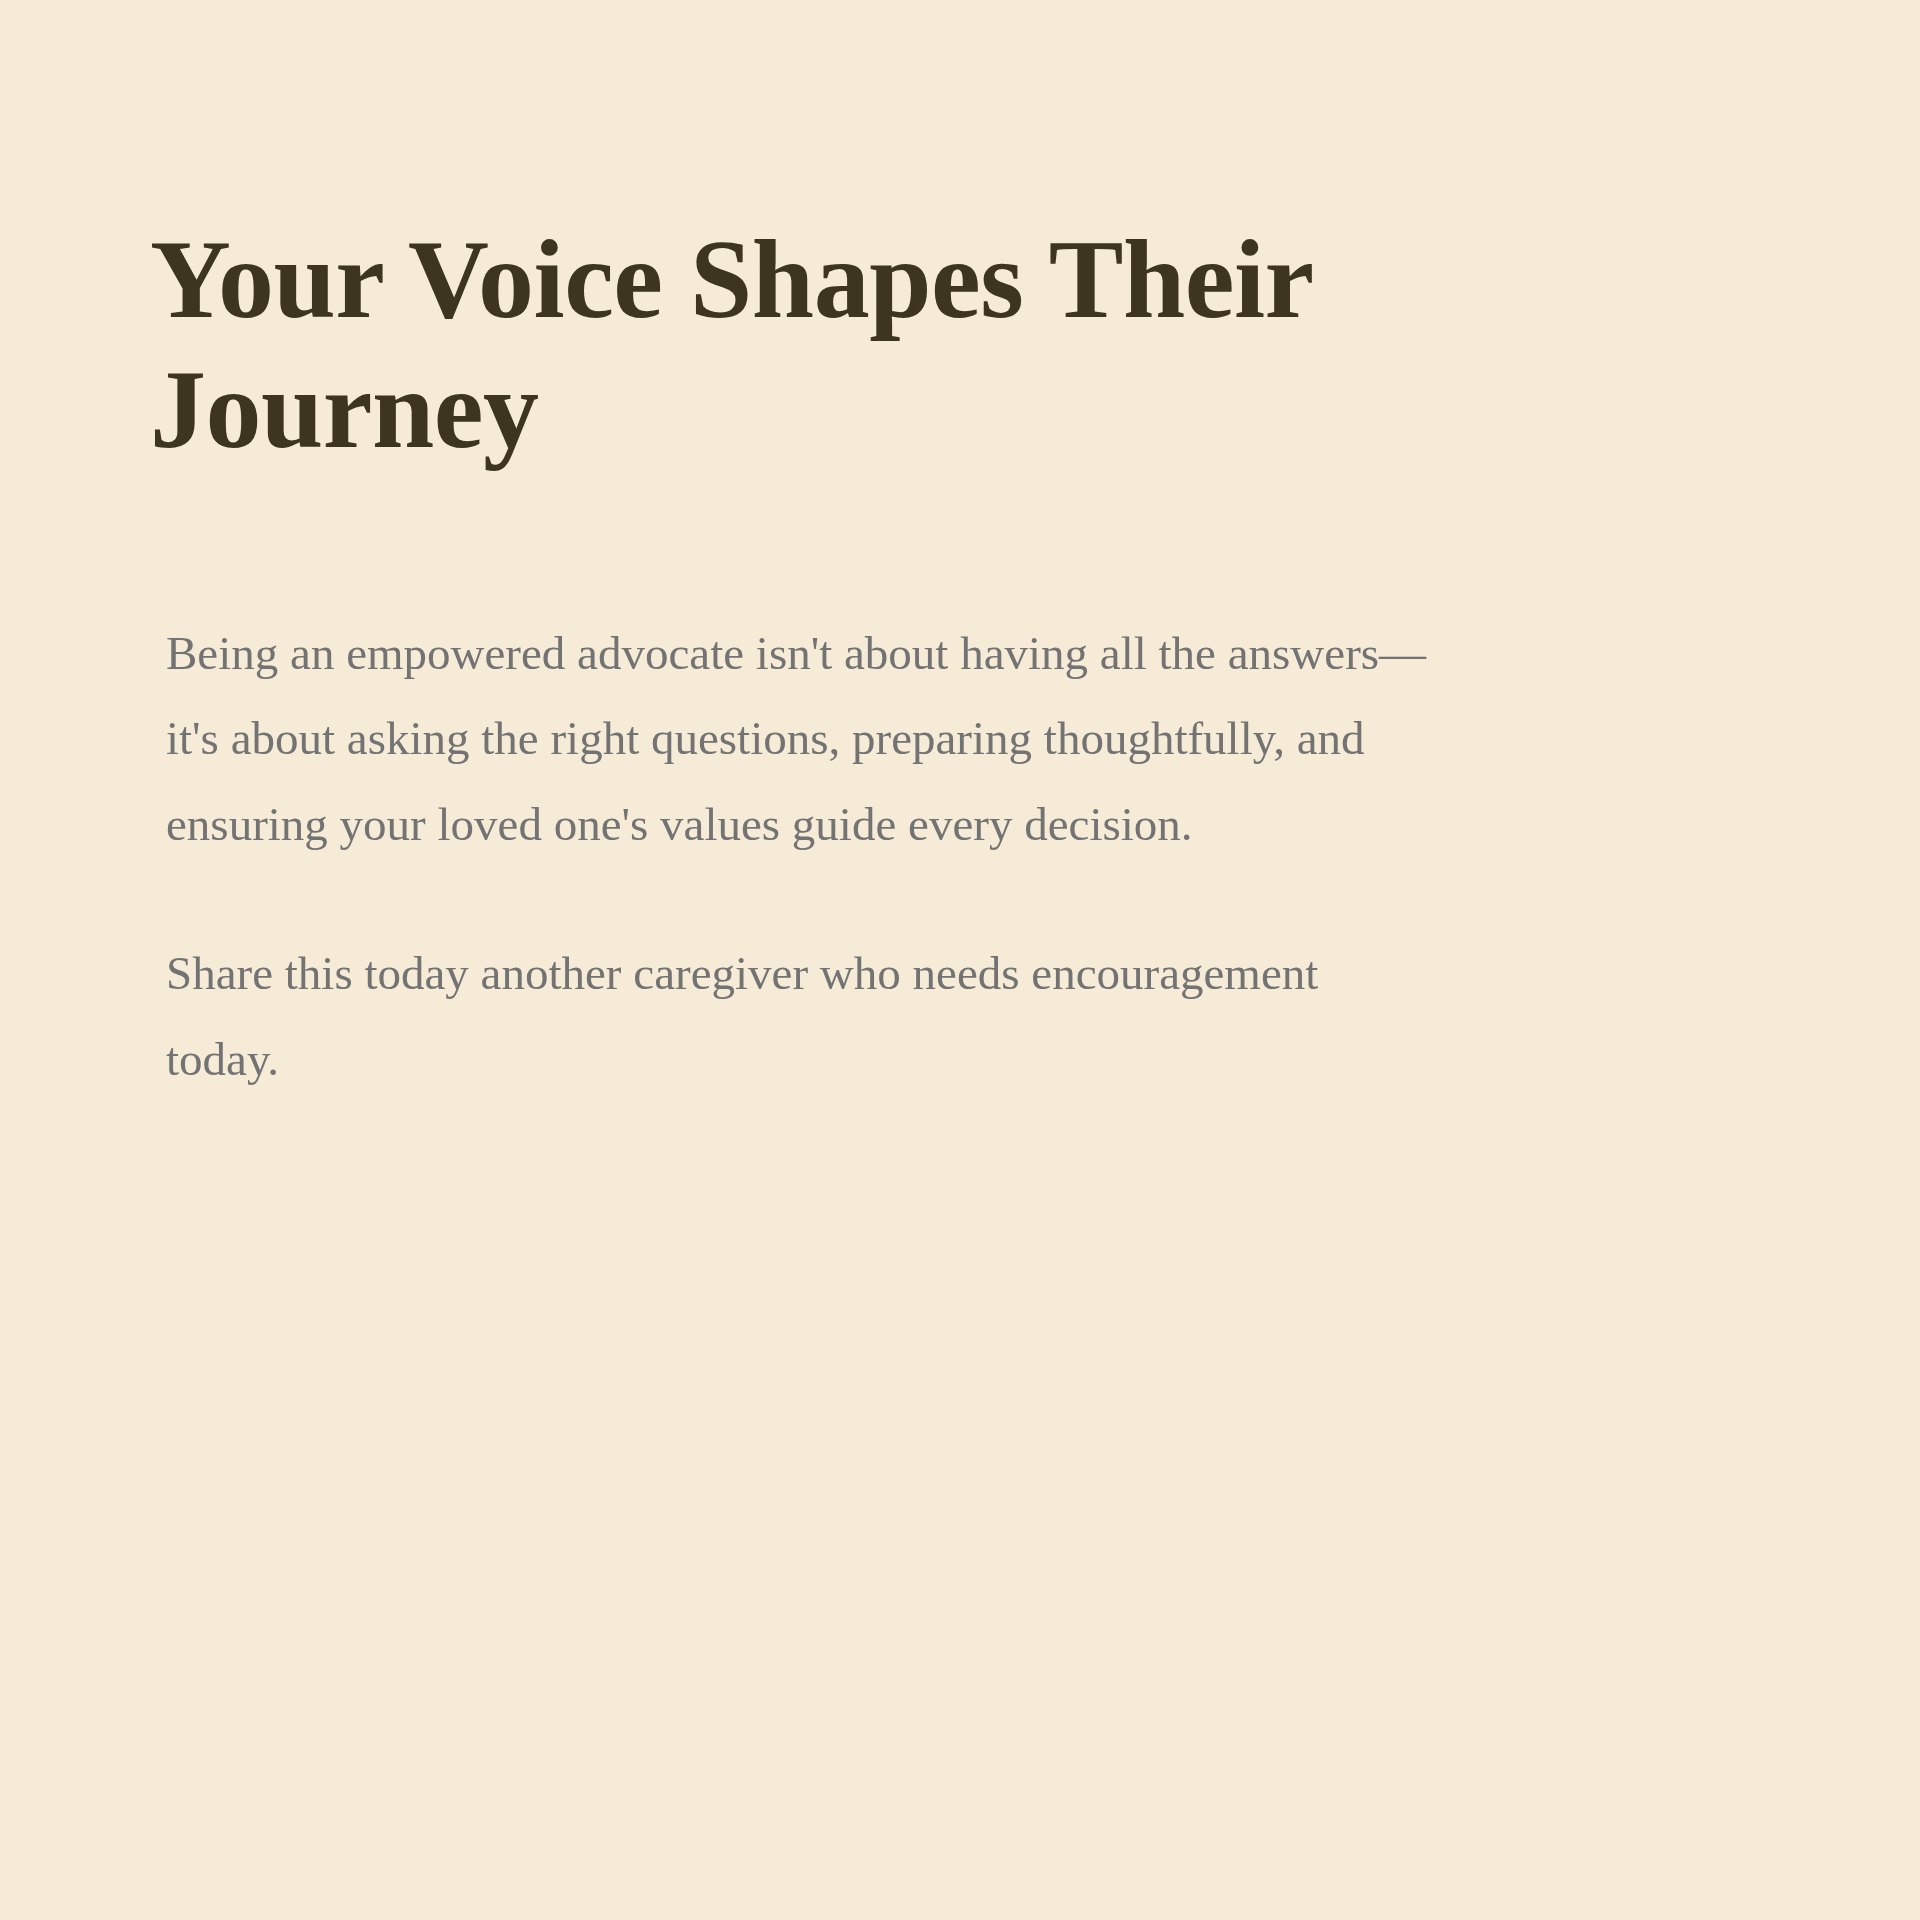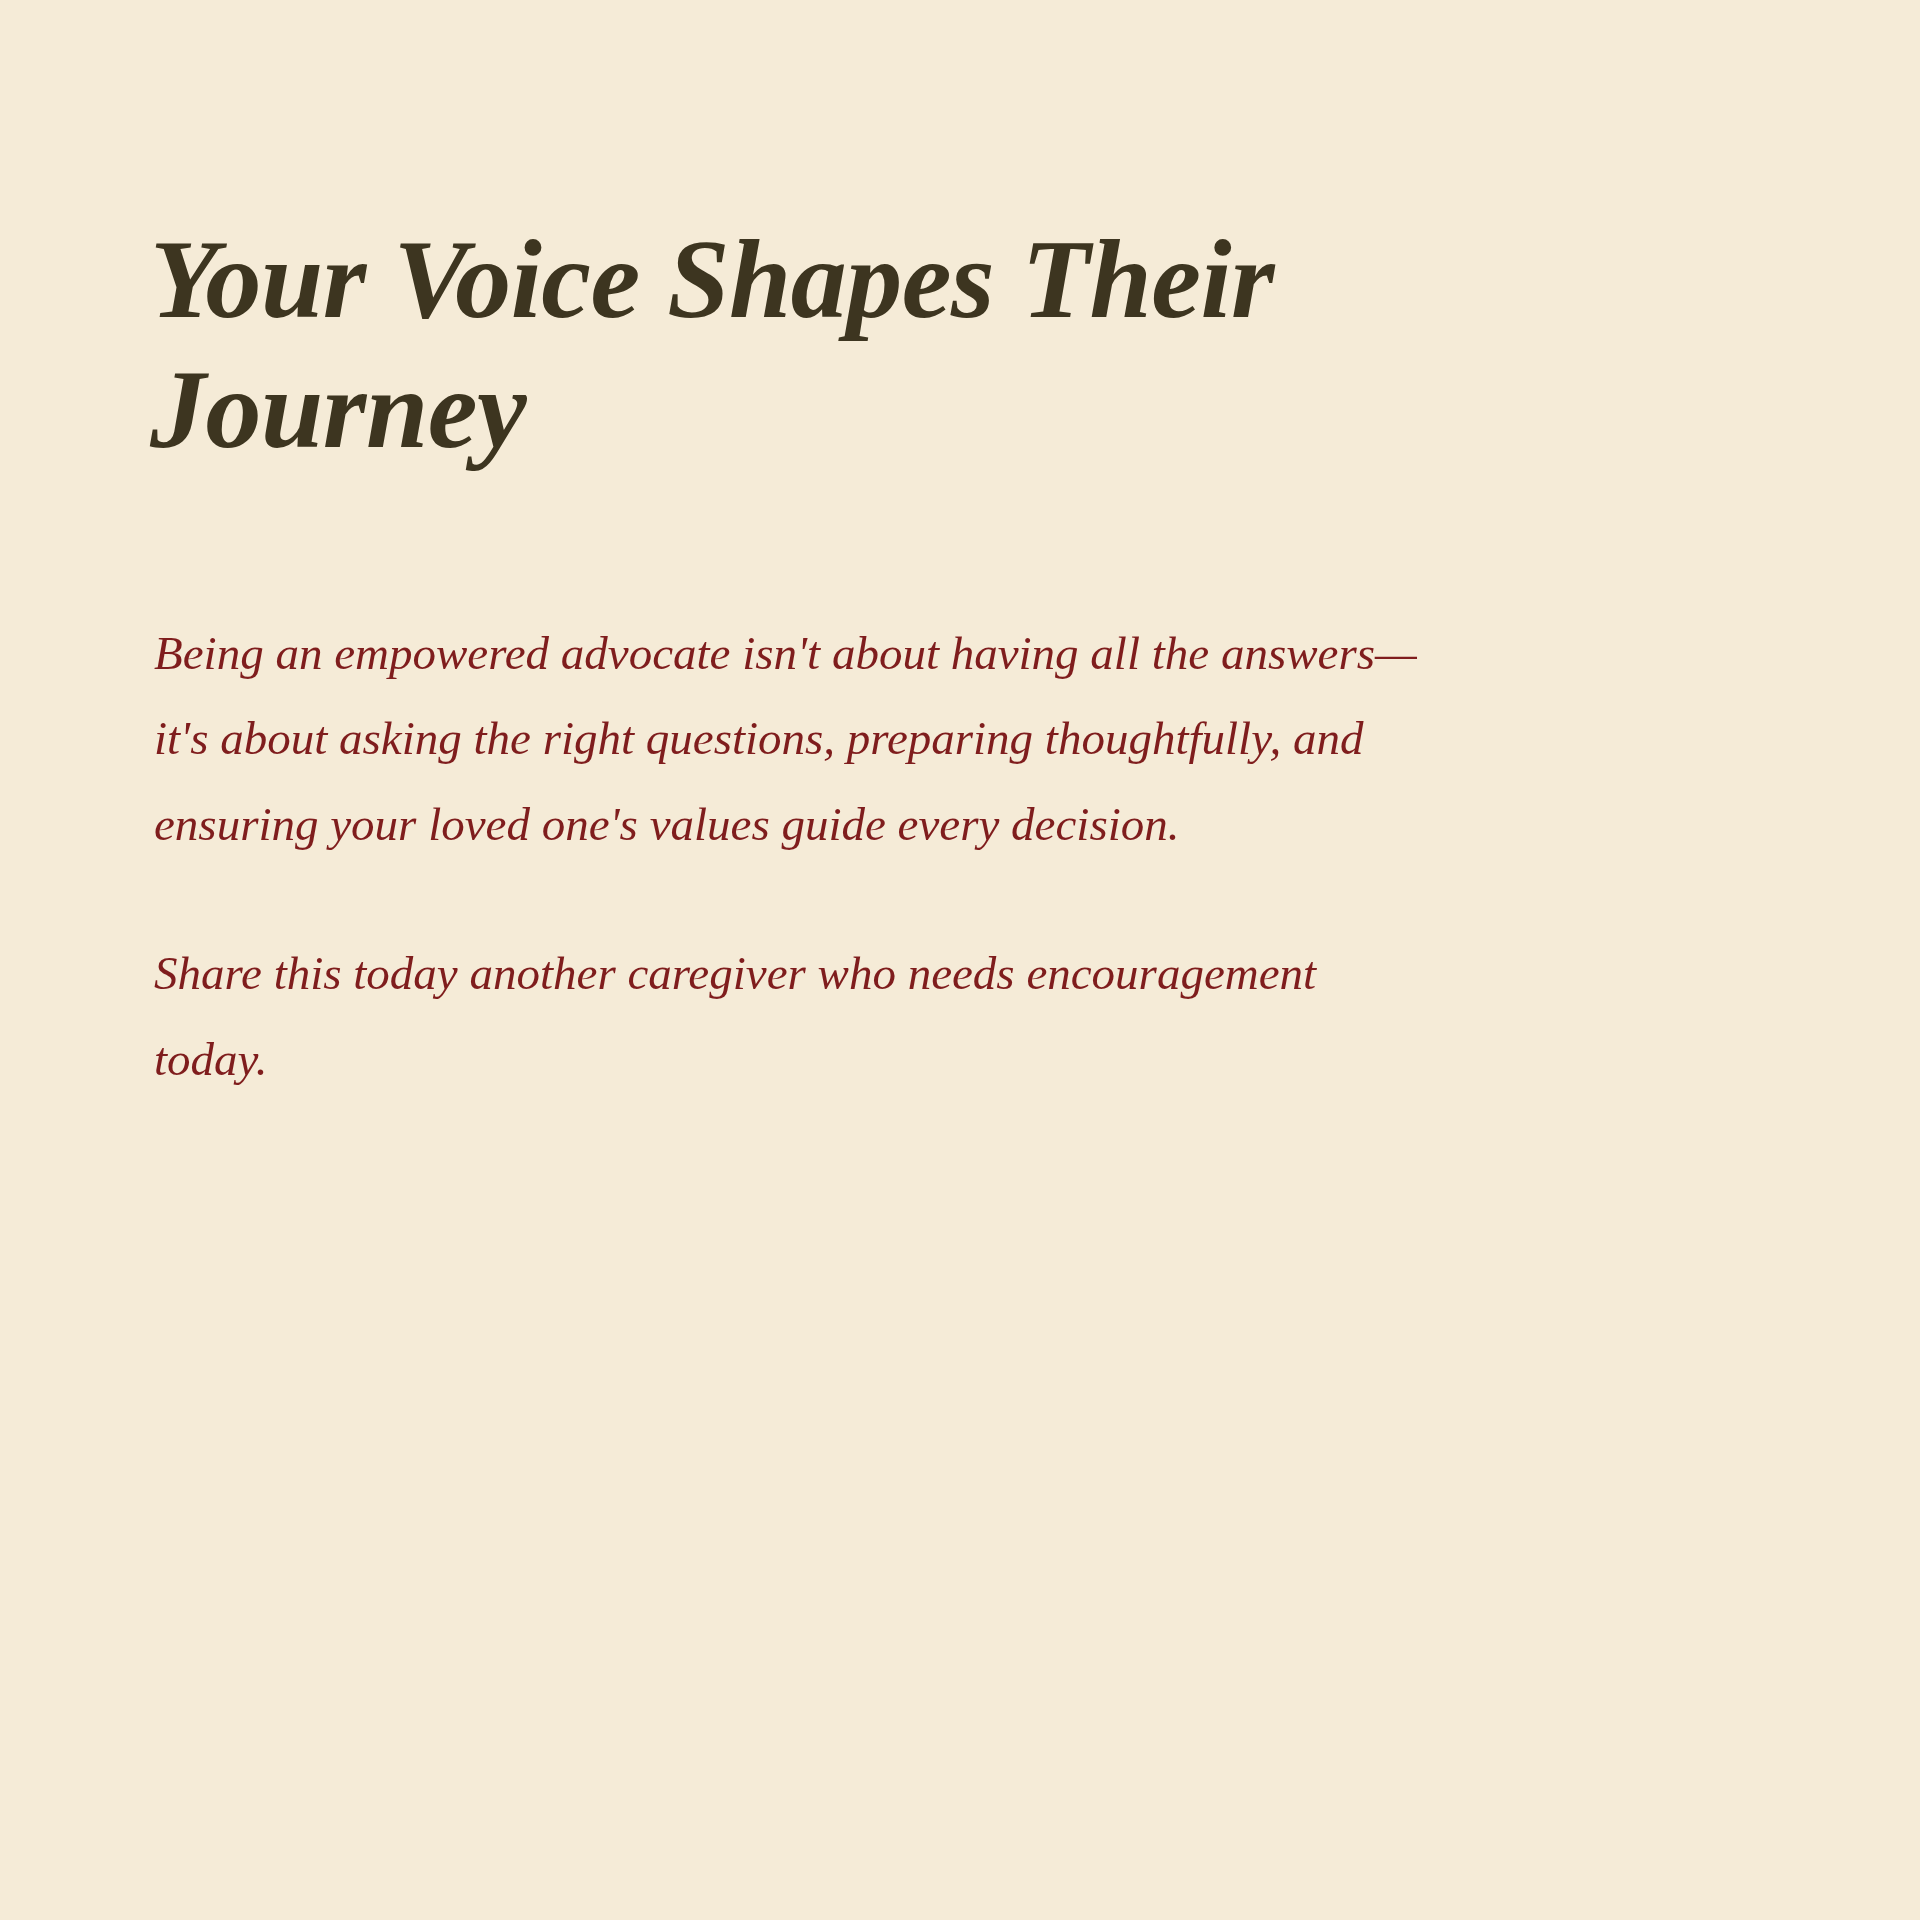--- a/index.html
+++ b/index.html
@@ -14,21 +14,20 @@
     color: #3D3520;
     overflow: hidden;
   }
   .card {
     box-sizing: border-box;
     width: 1920px;
     height: 1380px;
     background: #F5EBD7;
     padding: 215px 150px 0 150px;
     display: block;
-    font-style: italic;
   }
   .content {
     width: 1290px;
   }
   .page-title {
     font-family: "Liberation Serif", "DejaVu Serif", serif;
     font-size: 112px;
     line-height: 1.16;
     font-weight: 700;
     letter-spacing: -0.5px;
@@ -37,22 +36,22 @@
     max-width: 1240px;
   }
   .body-block {
     margin-top: 136px;
   }
   .paragraph {
     font-family: "Liberation Serif", "DejaVu Serif", serif;
     font-size: 47px;
     line-height: 1.82;
     font-weight: 400;
-    color: #7f1d1d;
-    margin: 0 0 64px 4px;
+    color: #737373;
+    margin: 0 0 64px 16px;
     max-width: 1280px;
   }
   .paragraph.emphasis {
     font-weight: 700;
     max-width: 1250px;
   }
   .paragraph:last-child {
     margin-bottom: 0;
   }
 </style>

